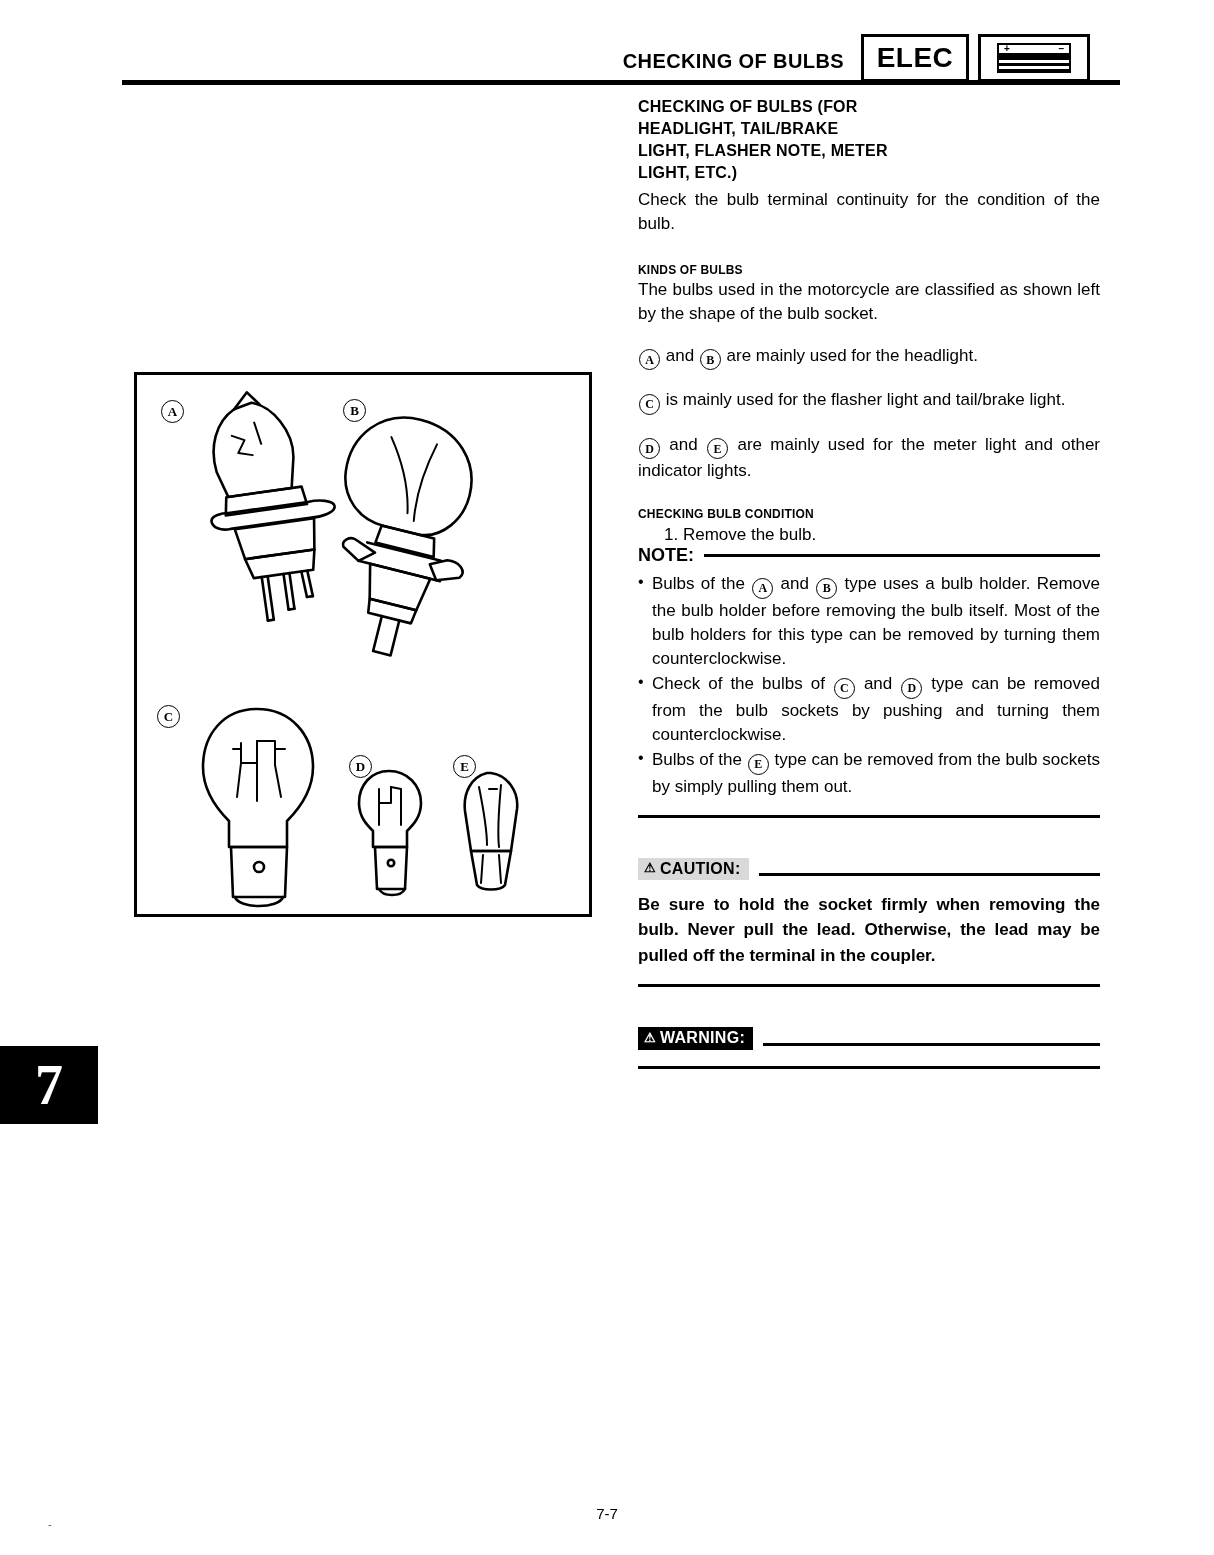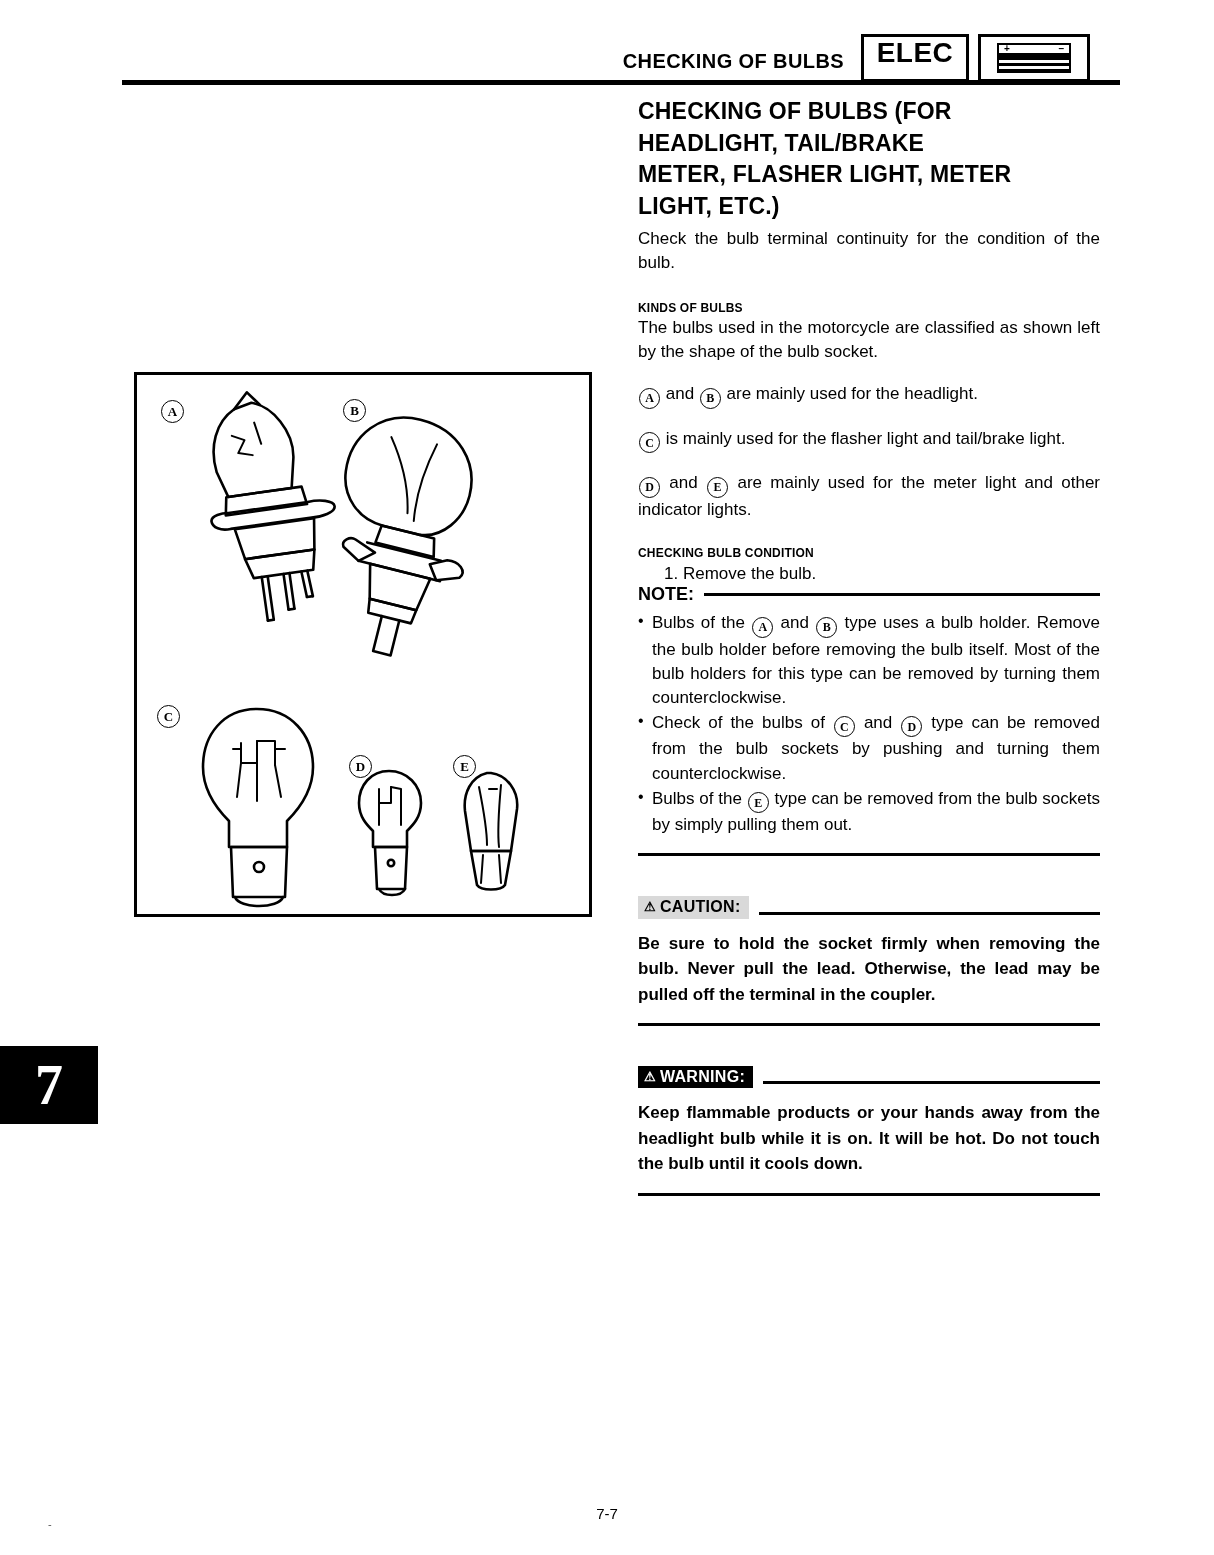--- a/index.html
+++ b/index.html
@@ -34,21 +34,21 @@
     white-space: nowrap;
   }
   .elec-box {
     position: absolute;
     right: 215px;
     top: 16px;
     width: 108px;
     height: 48px;
     border: 3px solid #000;
     display: flex;
-    align-items: flex-start;
+    align-items: center;
     justify-content: center;
     box-sizing: border-box;
   }
   .elec-box span {
     font-size: 28px;
     font-weight: bold;
     letter-spacing: 0.5px;
   }
   .batt-box {
     position: absolute;
@@ -149,21 +149,21 @@
   }
 
   
   .col-right {
     position: absolute;
     left: 638px;
     top: 96px;
     width: 462px;
   }
   .h1 {
-    font-size: 23px;
+    font-size: 16px;
     font-weight: bold;
     line-height: 1.38;
     letter-spacing: 0.2px;
     margin: 0 0 4px 0;
   }
   .h1 .justify-line {
     display: block;
     text-align: justify;
   }
   .body {
@@ -434,21 +434,21 @@
 
     </g>
   </svg>
 </div>
 
 <div class="col-right">
 
   <div class="h1">
     <span class="justify-line">CHECKING OF BULBS (FOR</span>
     <span class="justify-line">HEADLIGHT, TAIL/BRAKE</span>
-    <span class="justify-line">METER,  FLASHER  LIGHT,  METER</span>
+    <span class="justify-line">LIGHT,  FLASHER  NOTE,  METER</span>
     <span class="justify-line">LIGHT, ETC.)</span>
   </div>
 
   <p class="body">Check the bulb terminal continuity for the condition of the bulb.</p>
 
   <div class="h2">KINDS OF BULBS</div>
   <p class="body">The bulbs used in the motorcycle are classified as shown left by the shape of the bulb socket.</p>
 
   <p class="body para">
     <span class="inline-c">A</span>
@@ -514,21 +514,20 @@
   </div>
 
   <div class="alertblock">
     <div class="alert-head">
       <div class="badge warning">
         <span class="tri">⚠</span>
         <span>WARNING:</span>
       </div>
       <div class="rule"></div>
     </div>
-    <div class="alert-body">Keep  flammable  products  or  your  hands away from the headlight bulb while it is on. It will be hot. Do not touch the bulb until it cools down.</div>
     <div class="alert-rule-bottom"></div>
   </div>
 
 </div>
 
 <div class="footer">
   <span>7-7</span>
 </div>
 <div class="corner-mark">-</div>
 

